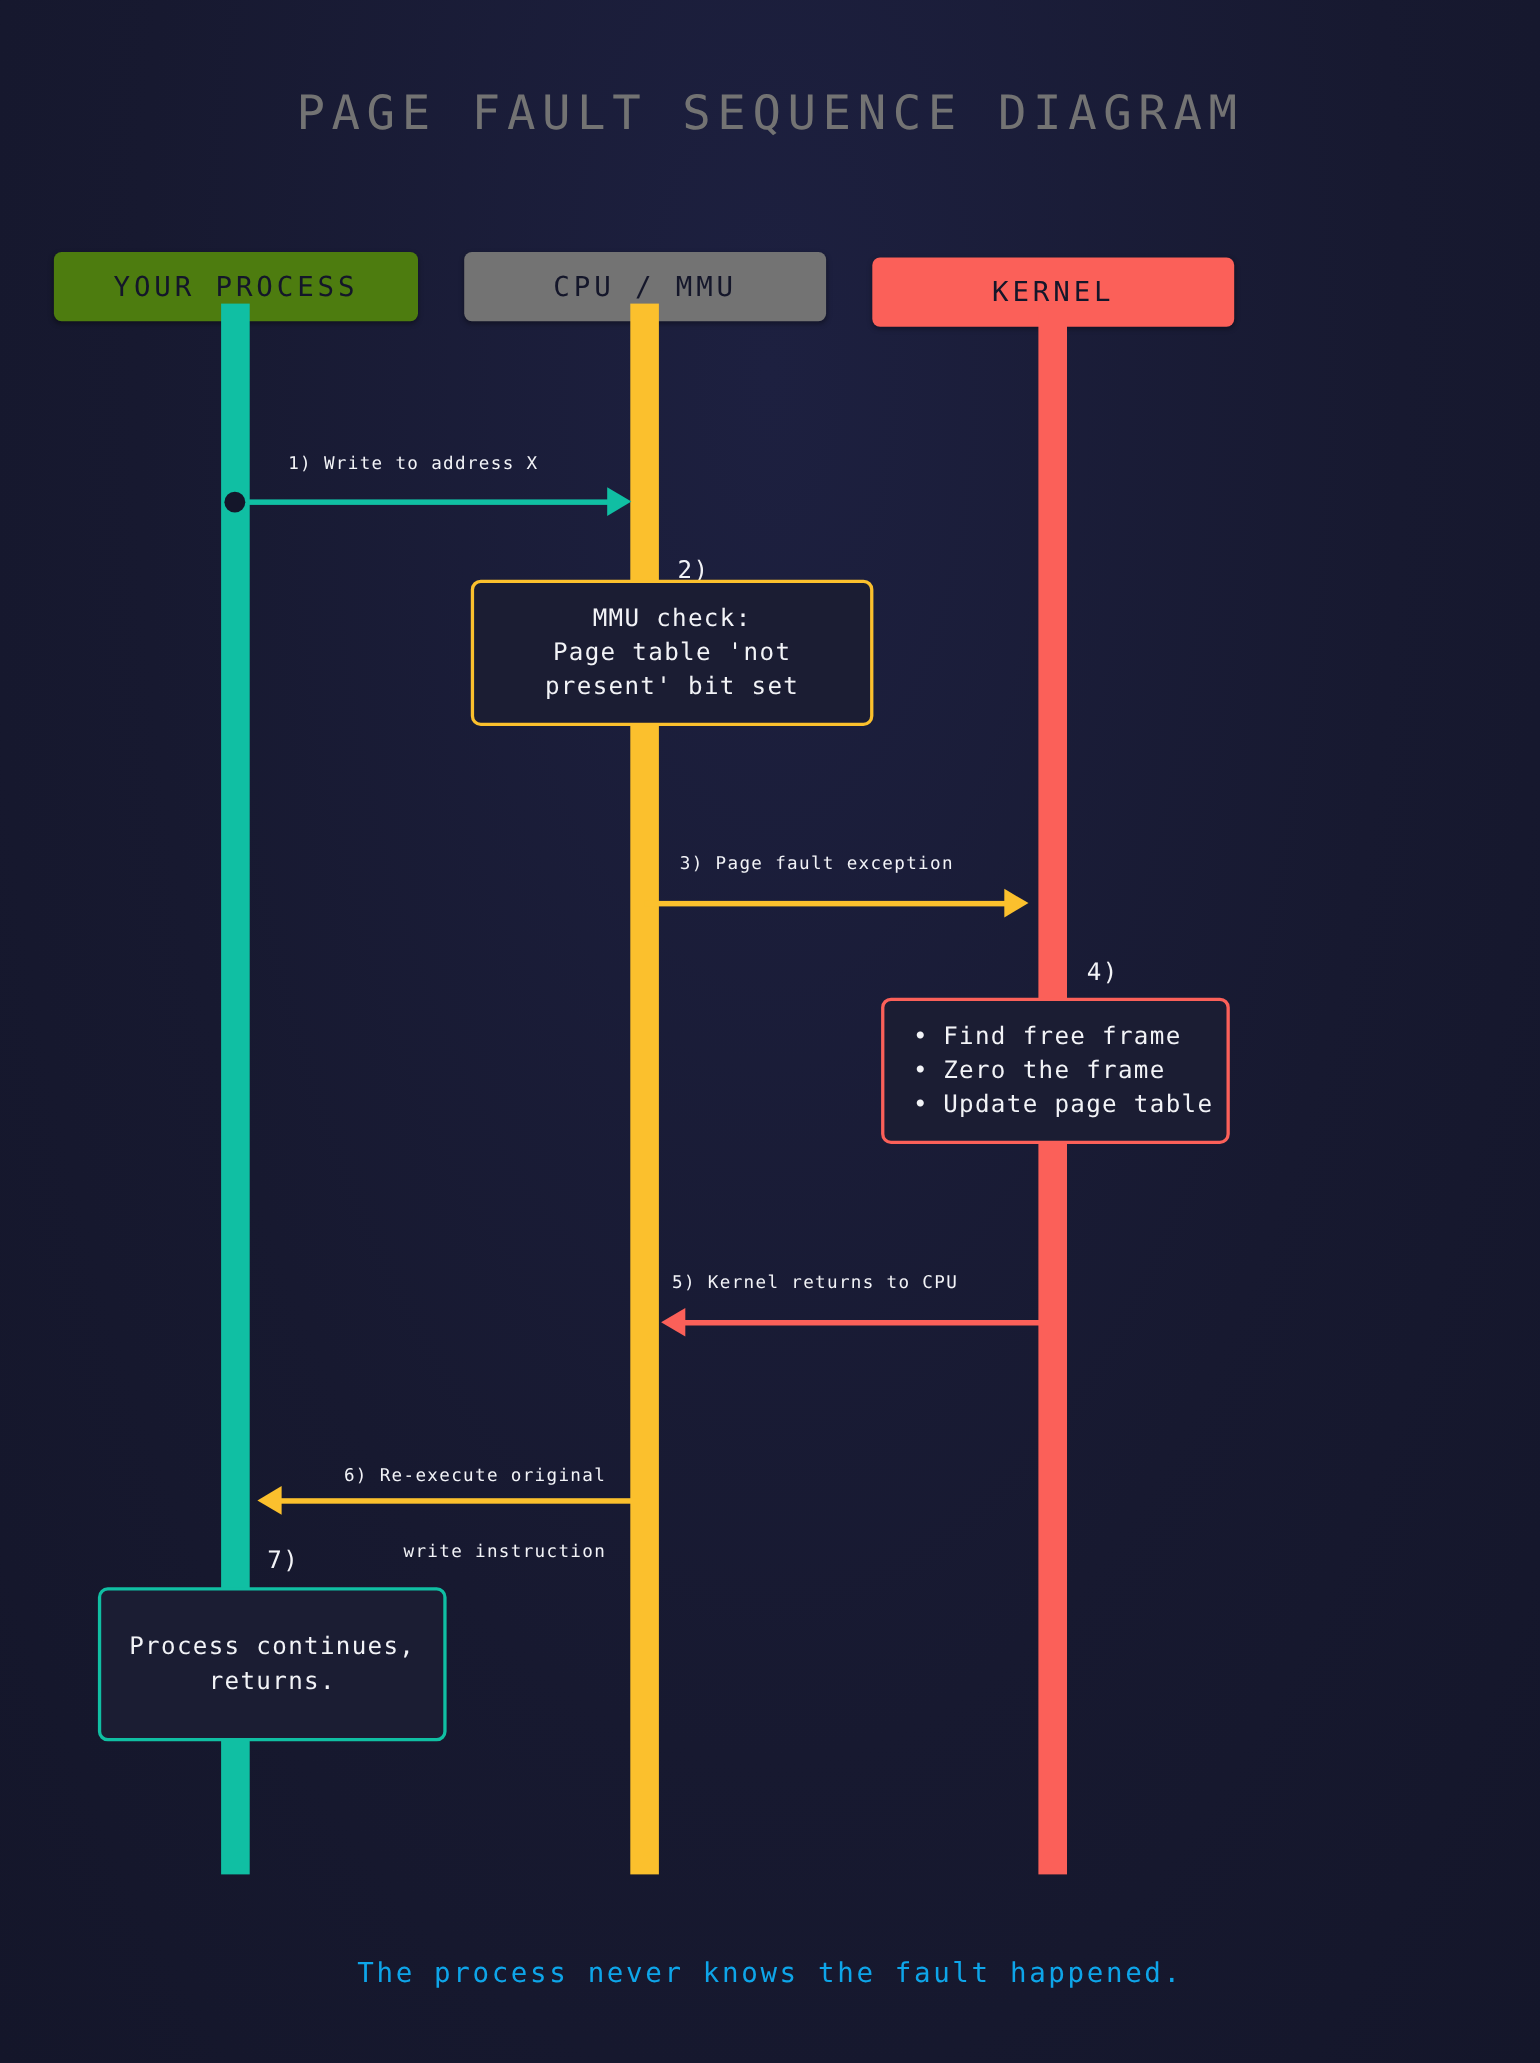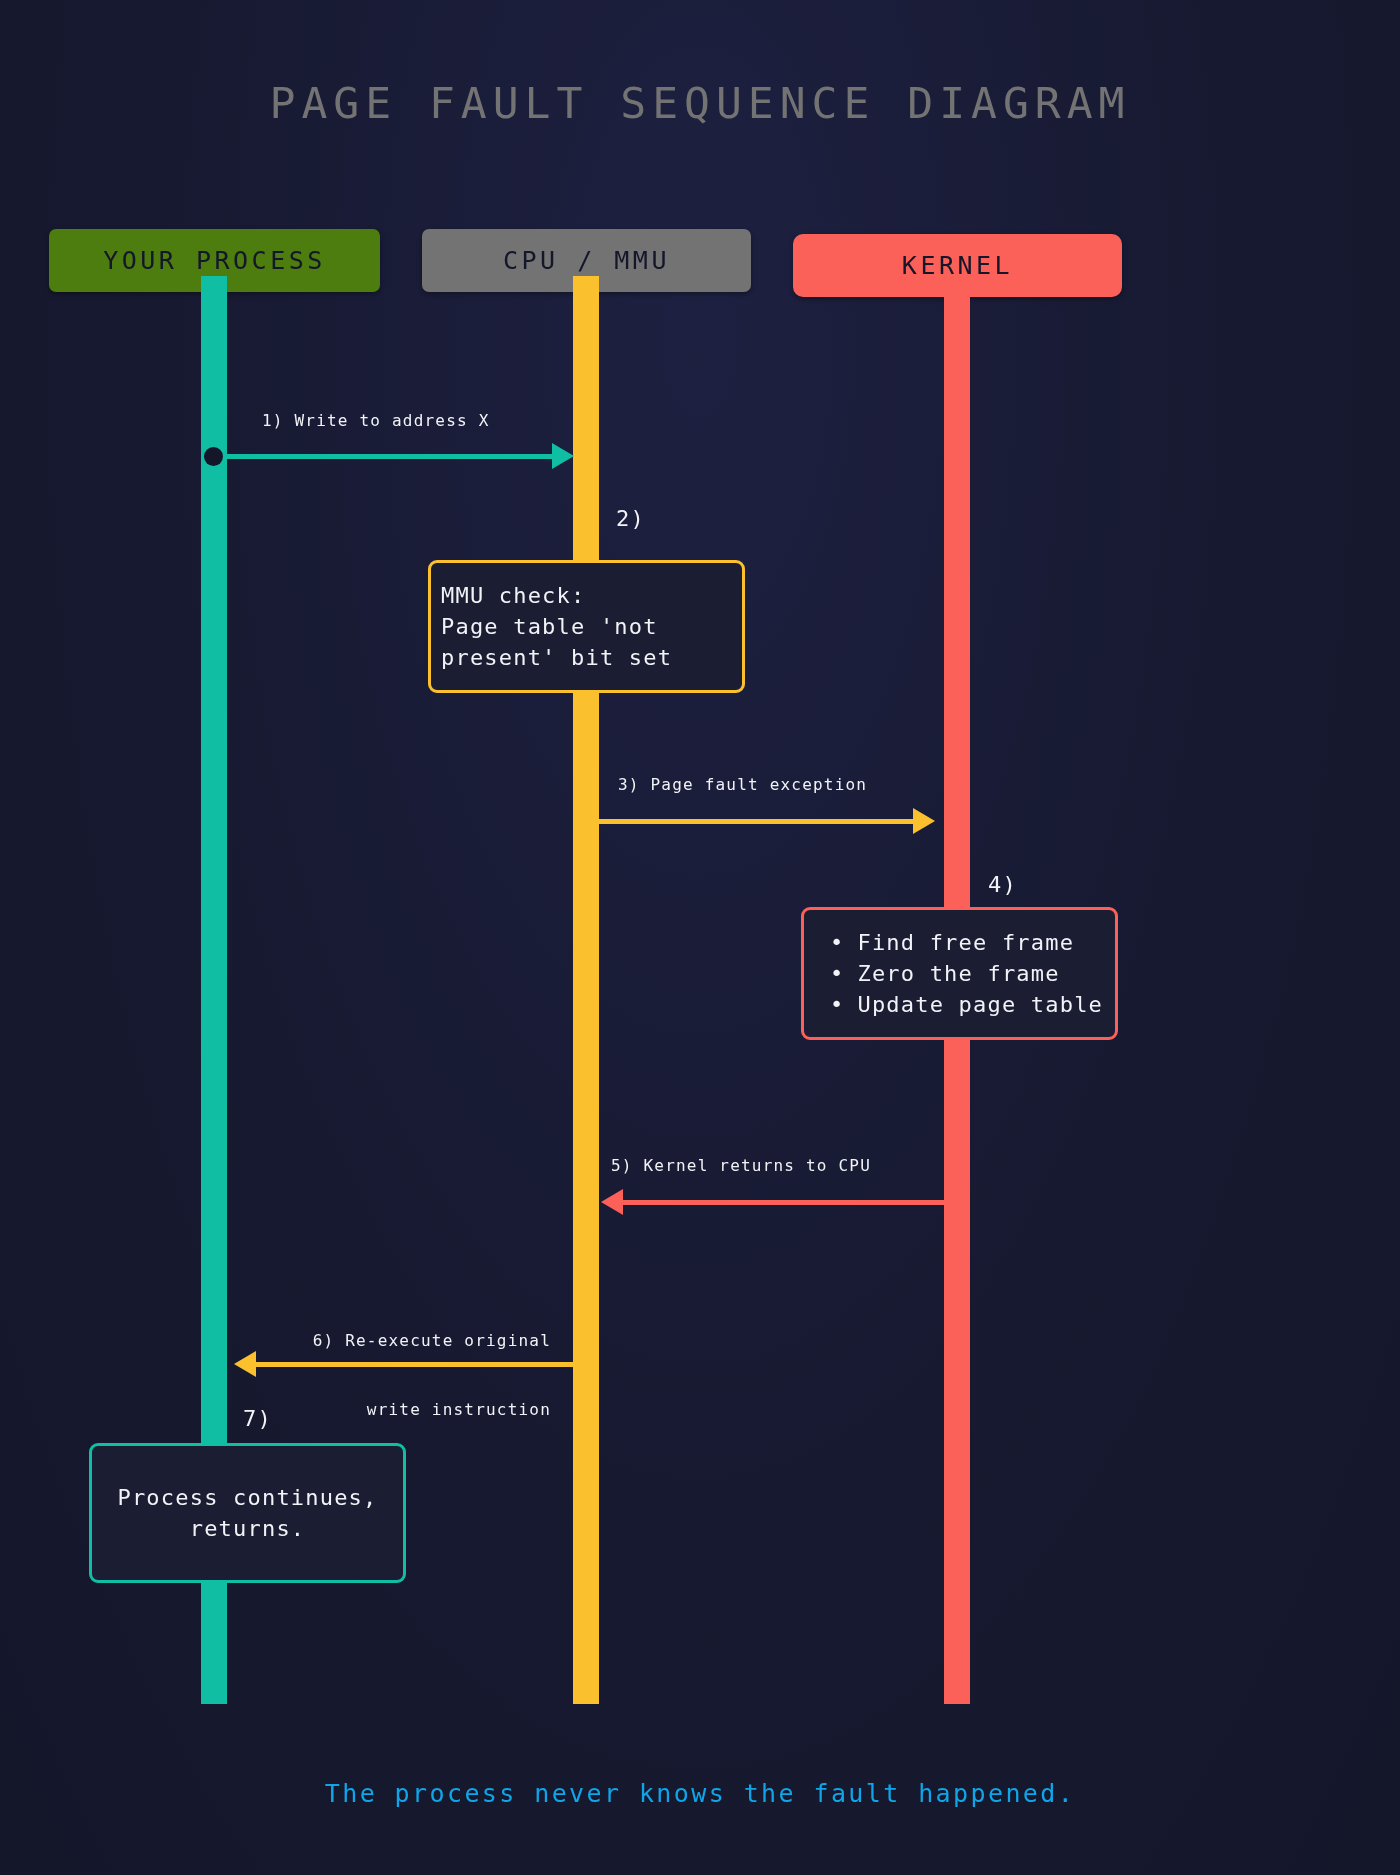--- a/index.html
+++ b/index.html
@@ -40,21 +40,21 @@
     align-items: center;
     justify-content: center;
     color: #14162a;
     font-size: 25px;
     letter-spacing: 3.5px;
     white-space: pre;
     box-shadow: 0 2px 5px rgba(0,0,0,0.35);
   }
   .actor-0 { left: 49px;  top: 229px; width: 331px; background: #4d7c0f; }
   .actor-1 { left: 422px; top: 229px; width: 329px; background: #737373; text-align: right; }
-  .actor-2 { left: 793px; top: 234px; width: 329px; background: #fb6059; border-radius: 10px; }
+  .actor-2 { left: 793px; top: 234px; width: 329px; background: #fb6059; }
 
   
   .lifeline {
     position: absolute;
     top: 276px;
     width: 26px;
     height: 1428px;
   }
   .lifeline-0 { left: 201px; background: #10bfa3; }
   .lifeline-1 { left: 573px; background: #fbc02d; }
@@ -130,23 +130,23 @@
     flex-direction: column;
     justify-content: center;
     color: #f2f3f7;
     font-size: 22px;
     letter-spacing: 1.2px;
     line-height: 1.42;
     white-space: pre;
     box-sizing: border-box;
   }
   .note-mmu {
-    left: 428px; top: 560px; width: 317px; height: 133px;
+    left: 428px; top: 527px; width: 366px; height: 133px;
     border: 3px solid #fbc02d;
-    text-align: left;
+    text-align: center;
     padding: 0 10px;
   }
   .note-kernel {
     left: 801px; top: 907px; width: 317px; height: 133px;
     border: 3px solid #fb6059;
     padding: 0 26px;
   }
   .note-process {
     left: 57px; top: 1443px; width: 317px; height: 140px;
     border: 3px solid #10bfa3;

